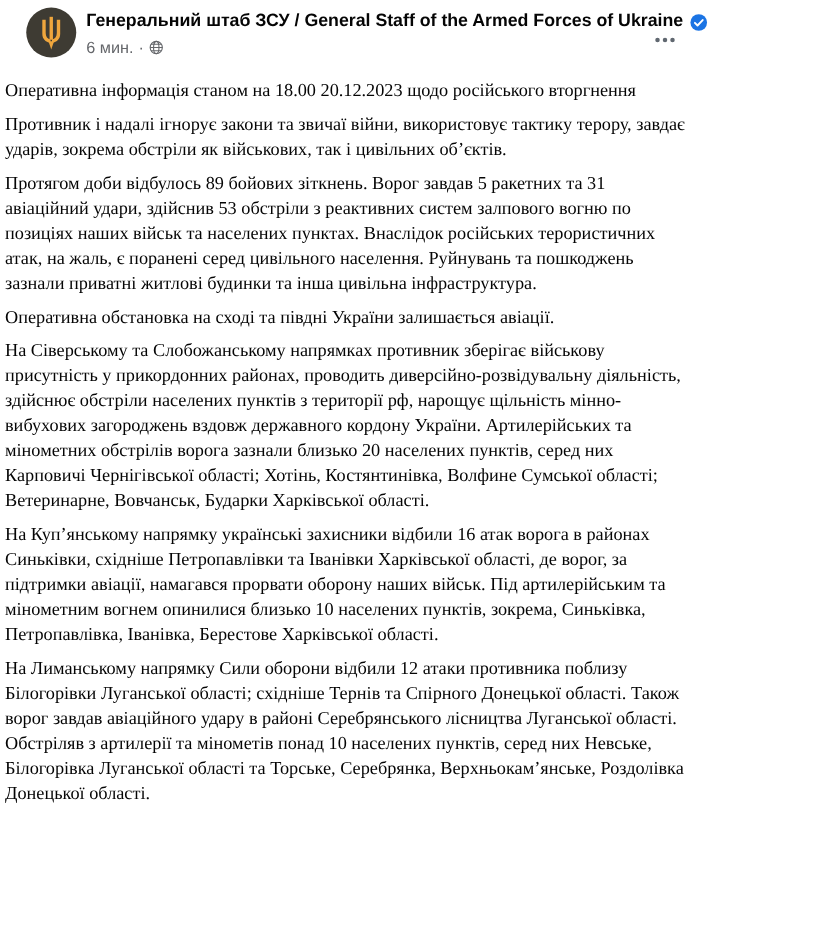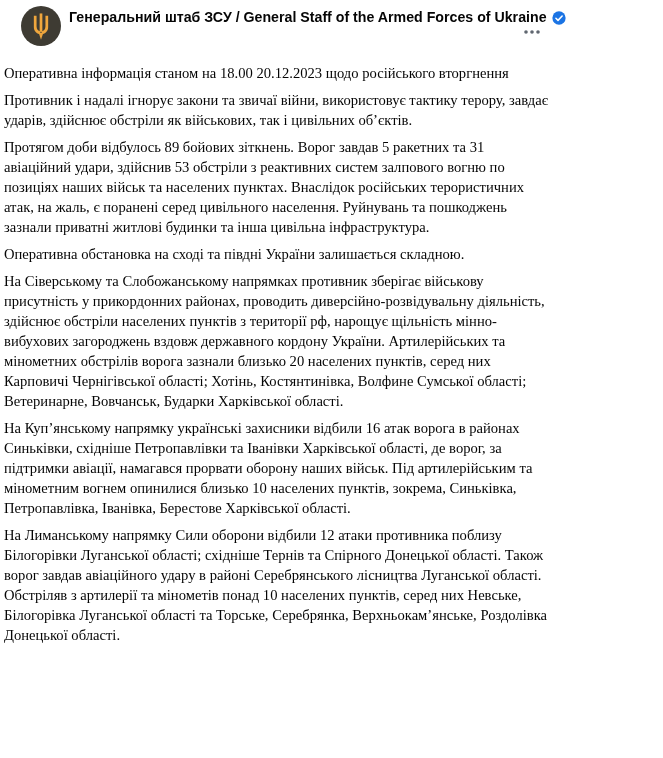--- a/index.html
+++ b/index.html
@@ -116,39 +116,54 @@
     <div class="header-text">
       <div class="name-row">
         <span class="page-name">Генеральний штаб ЗСУ / General Staff of the Armed Forces of Ukraine</span>
         <span class="verified" style="line-height:0;">
           <svg width="14" height="14" viewBox="0 0 20 20" aria-hidden="true">
             <circle cx="10" cy="10" r="9.5" fill="var(--verified_blue)"></circle>
             <path d="M5.6 10.4l3 3 5.9-6.2" fill="none" stroke="#ffffff" stroke-width="2.2" stroke-linecap="round" stroke-linejoin="round"></path>
           </svg>
         </span>
       </div>
+      <div class="meta-row">
+        <span class="meta-time">6 мин.</span>
+        <span class="meta-dot">·</span>
+        <span style="line-height:0;">
+          <svg width="12" height="12" viewBox="0 0 16 16" aria-hidden="true">
+            <g fill="none" stroke="var(--text_secondary)" stroke-width="1.2">
+              <circle cx="8" cy="8" r="6.5"></circle>
+              <ellipse cx="8" cy="8" rx="2.9" ry="6.5"></ellipse>
+              <path d="M1.5 8h13"></path>
+              <path d="M2.4 4.5h11.2"></path>
+              <path d="M2.4 11.5h11.2"></path>
+            </g>
+          </svg>
+        </span>
+      </div>
     </div>
 
     <button class="more-btn" type="button">
       <span style="line-height:0;">
         <svg width="20" height="20" viewBox="0 0 20 20" aria-hidden="true">
           <g fill="var(--icon_gray)">
             <circle cx="4" cy="10" r="1.8"></circle>
             <circle cx="10" cy="10" r="1.8"></circle>
             <circle cx="16" cy="10" r="1.8"></circle>
           </g>
         </svg>
       </span>
     </button>
 
   </div>
 
   <div class="content">
     <p>Оперативна інформація станом на 18.00 20.12.2023 щодо російського вторгнення</p>
-    <p>Противник і надалі ігнорує закони та звичаї війни, використовує тактику терору, завдає ударів, здійснює обстріли як військових, так і цивільних об’єктів.</p>
+    <p>Противник і надалі ігнорує закони та звичаї війни, використовує тактику терору, завдає ударів, зокрема обстріли як військових, так і цивільних об’єктів.</p>
     <p>Протягом доби відбулось 89 бойових зіткнень. Ворог завдав 5 ракетних та 31 авіаційний удари, здійснив 53 обстріли з реактивних систем залпового вогню по позиціях наших військ та населених пунктах. Внаслідок російських терористичних атак, на жаль, є поранені серед цивільного населення. Руйнувань та пошкоджень зазнали приватні житлові будинки та інша цивільна інфраструктура.</p>
-    <p>Оперативна обстановка на сході та півдні України залишається складною.</p>
+    <p>Оперативна обстановка на сході та півдні України залишається авіації.</p>
     <p>На Сіверському та Слобожанському напрямках противник зберігає військову присутність у прикордонних районах, проводить диверсійно-розвідувальну діяльність, здійснює обстріли населених пунктів з території рф, нарощує щільність мінно-вибухових загороджень вздовж державного кордону України. Артилерійських та мінометних обстрілів ворога зазнали близько 20 населених пунктів, серед них Карповичі Чернігівської області; Хотінь, Костянтинівка, Волфине Сумської області; Ветеринарне, Вовчанськ, Бударки Харківської області.</p>
     <p>На Куп’янському напрямку українські захисники відбили 16 атак ворога в районах Синьківки, східніше Петропавлівки та Іванівки Харківської області, де ворог, за підтримки авіації, намагався прорвати оборону наших військ. Під артилерійським та мінометним вогнем опинилися близько 10 населених пунктів, зокрема, Синьківка, Петропавлівка, Іванівка, Берестове Харківської області.</p>
     <p>На Лиманському напрямку Сили оборони відбили 12 атаки противника поблизу Білогорівки Луганської області; східніше Тернів та Спірного Донецької області. Також ворог завдав авіаційного удару в районі Серебрянського лісництва Луганської області. Обстріляв з артилерії та мінометів понад 10 населених пунктів, серед них Невське, Білогорівка Луганської області та Торське, Серебрянка, Верхньокам’янське, Роздолівка Донецької області.</p>
   </div>
 
 </div>
 
 </body></html>

